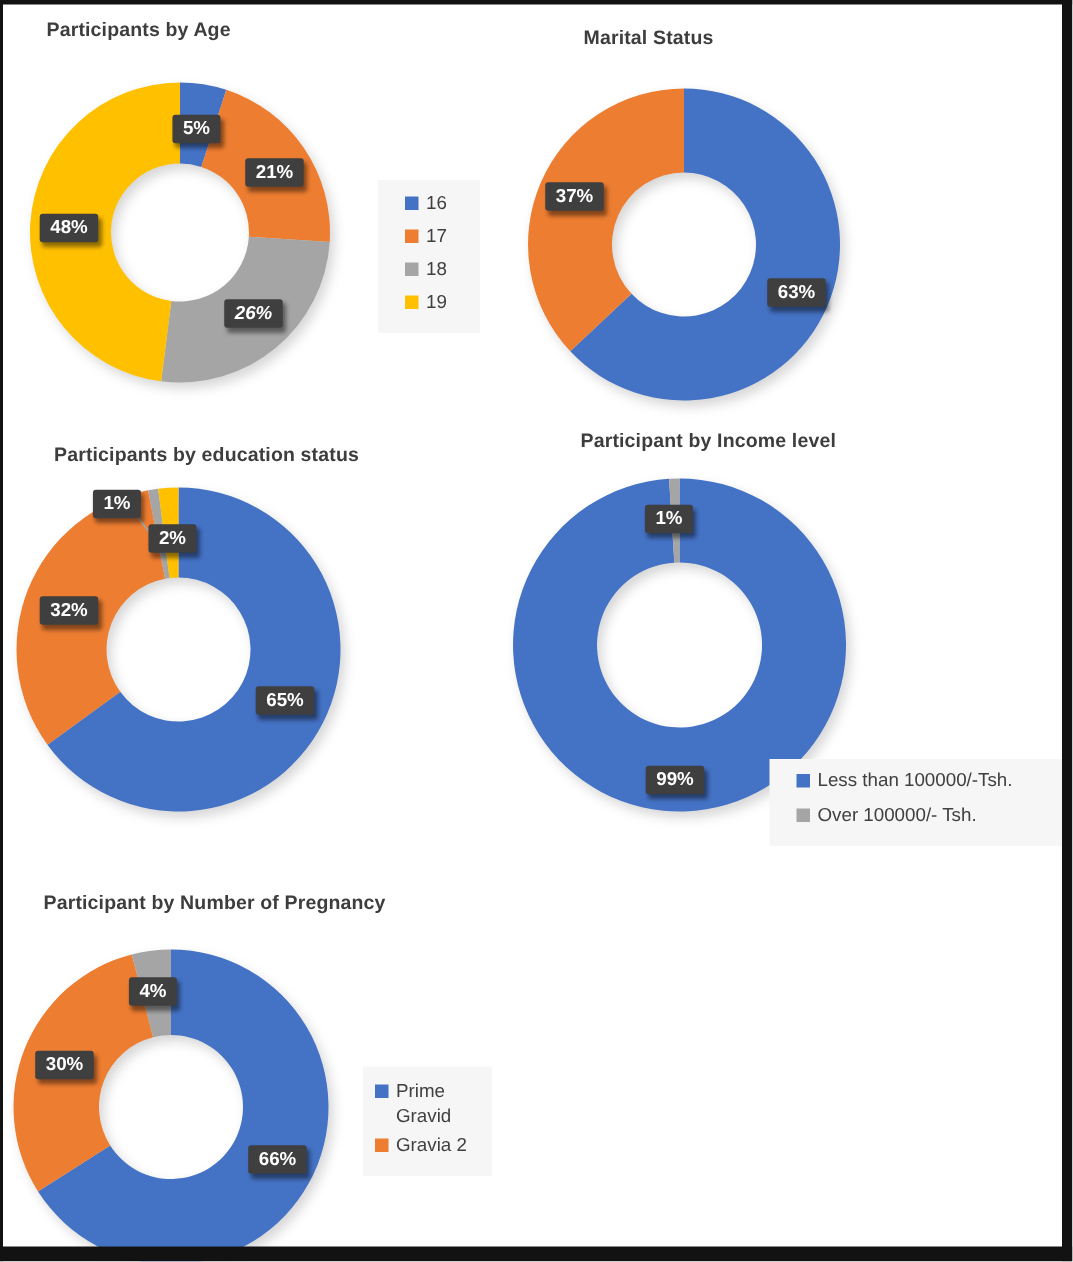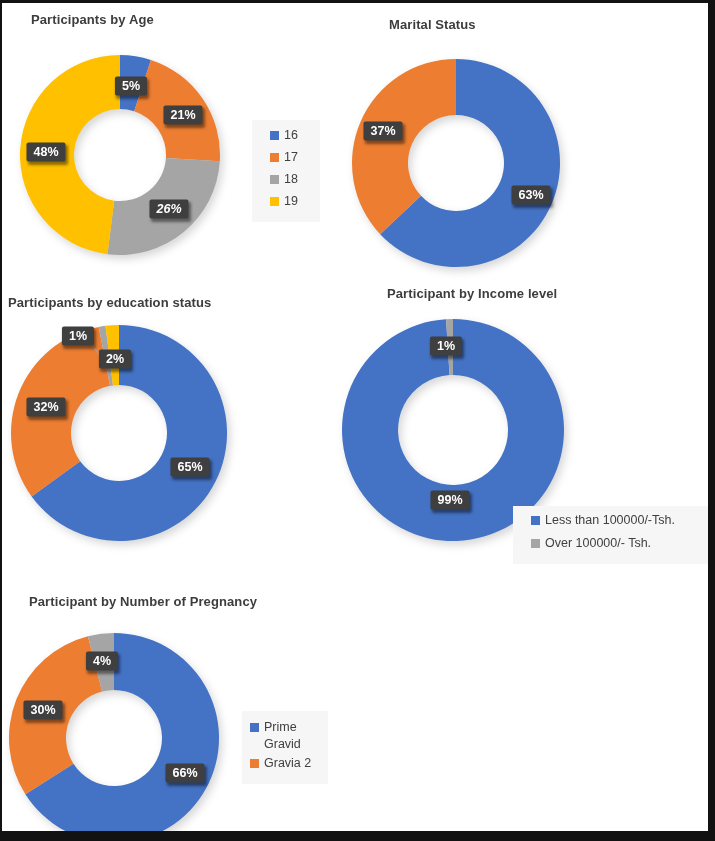--- a/index.html
+++ b/index.html
@@ -67,38 +67,38 @@
         <span class="legend-text">19</span>
       </div>
     </div>
     <div class="chart-title" style="left: 389px; top: 17px;">Marital Status</div>
     <svg width="224" height="224" viewBox="0 0 224 224" class="donut" style="left: 344px; top: 51px;">
       <path d="M112.00 8.00 A104 104 0 1 1 36.19 183.19 L77.01 144.86 A48 48 0 1 0 112.00 64.00 Z" fill="#4472C4"></path>
       <path d="M36.19 183.19 A104 104 0 0 1 112.00 8.00 L112.00 64.00 A48 48 0 0 0 77.01 144.86 Z" fill="#ED7D31"></path>
     </svg>
     <div class="plabel" style="left: 531px; top: 195px;">63%</div>
     <div class="plabel" style="left: 383px; top: 131px;">37%</div>
-    <div class="chart-title" style="left: 8px; top: 295px;">Participants by education status</div>
+    <div class="chart-title" style="left: 36px; top: 295px;">Participants by education status</div>
     <svg width="232" height="232" viewBox="0 0 232 232" class="donut" style="left: 3px; top: 317px;">
       <path d="M116.00 8.00 A108 108 0 1 1 28.63 179.48 L77.17 144.21 A48 48 0 1 0 116.00 68.00 Z" fill="#4472C4"></path>
       <path d="M28.63 179.48 A108 108 0 0 1 95.76 9.91 L107.01 68.85 A48 48 0 0 0 77.17 144.21 Z" fill="#ED7D31"></path>
       <path d="M95.76 9.91 A108 108 0 0 1 102.46 8.85 L109.98 68.38 A48 48 0 0 0 107.01 68.85 Z" fill="#A5A5A5"></path>
       <path d="M102.46 8.85 A108 108 0 0 1 116.00 8.00 L116.00 68.00 A48 48 0 0 0 109.98 68.38 Z" fill="#FFC000"></path>
       <line x1="89" y1="28" x2="99" y2="41" stroke="#A5A5A5" stroke-width="1.2"></line>
     </svg>
     <div class="plabel" style="left: 190px; top: 467px;">65%</div>
     <div class="plabel" style="left: 46px; top: 407px;">32%</div>
     <div class="plabel" style="left: 78px; top: 336px;">1%</div>
     <div class="plabel" style="left: 115px; top: 359px;">2%</div>
     <div class="chart-title" style="left: 387px; top: 286px;">Participant by Income level</div>
     <svg width="238" height="238" viewBox="0 0 238 238" class="donut" style="left: 334px; top: 311px;">
       <path d="M119.00 8.00 A111 111 0 1 1 112.03 8.22 L115.55 64.11 A55 55 0 1 0 119.00 64.00 Z" fill="#4472C4"></path>
       <path d="M112.03 8.22 A111 111 0 0 1 119.00 8.00 L119.00 64.00 A55 55 0 0 0 115.55 64.11 Z" fill="#A5A5A5"></path>
     </svg>
-    <div class="plabel" style="left: 450px; top: 500px;">99%</div>
+    <div class="plabel" style="left: 450px; top: 520px;">99%</div>
     <div class="plabel" style="left: 446px; top: 346px;">1%</div>
     <div class="legend panel" style="left: 513px; top: 506px; width: 172px; padding: 6px 8px 6px 18px; font-size: 12.5px;">
       <div class="legend-item" style="margin-bottom: 7px;">
         <span class="swatch" style="background: rgb(68, 114, 196);"></span>
         <span class="legend-text">Less than 100000/-Tsh.</span>
       </div>
       <div class="legend-item" style="margin-bottom: 7px;">
         <span class="swatch" style="background: rgb(165, 165, 165);"></span>
         <span class="legend-text">Over 100000/- Tsh.</span>
       </div>

